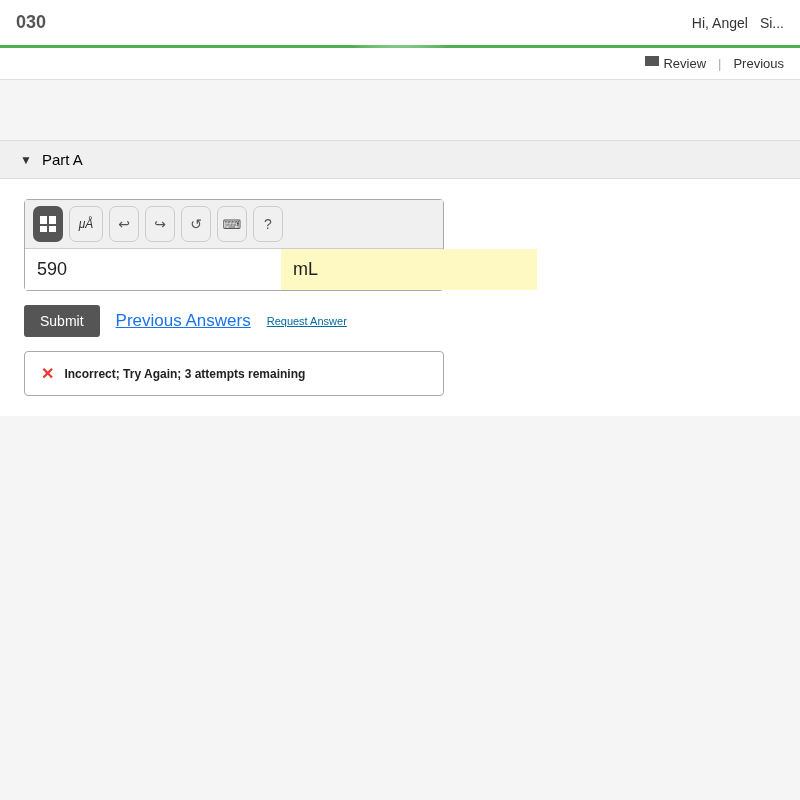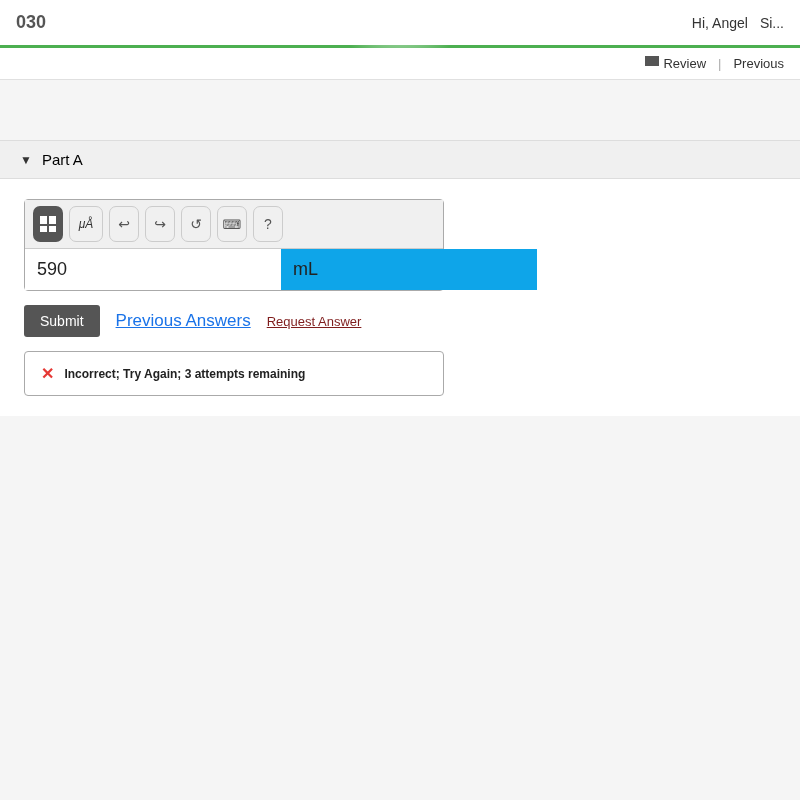--- a/index.html
+++ b/index.html
@@ -164,21 +164,21 @@
     .answer-unit-divider {
       width: 1px;
       background: #ccc;
     }
     .answer-unit {
       flex: 1;
       padding: 10px 12px;
       font-size: 18px;
       color: #222;
       border: none;
-      background: #0ea5e9;
+      background: #fef9c3;
       outline: none;
     }
 
     
     .submit-row {
       display: flex;
       align-items: center;
       gap: 16px;
       margin-bottom: 14px;
     }
@@ -194,22 +194,22 @@
     }
     .prev-answers-link {
       font-size: 17px;
       color: #1a73e8;
       text-decoration: underline;
       cursor: pointer;
       background: none;
       border: none;
     }
     .request-answer-link {
-      font-size: 13px;
-      color: #7f1d1d;
+      font-size: 11px;
+      color: #0369a1;
       text-decoration: underline;
       cursor: pointer;
       background: none;
       border: none;
     }
 
     
     .incorrect-box {
       border: 1px solid #aaa;
       border-radius: 4px;

